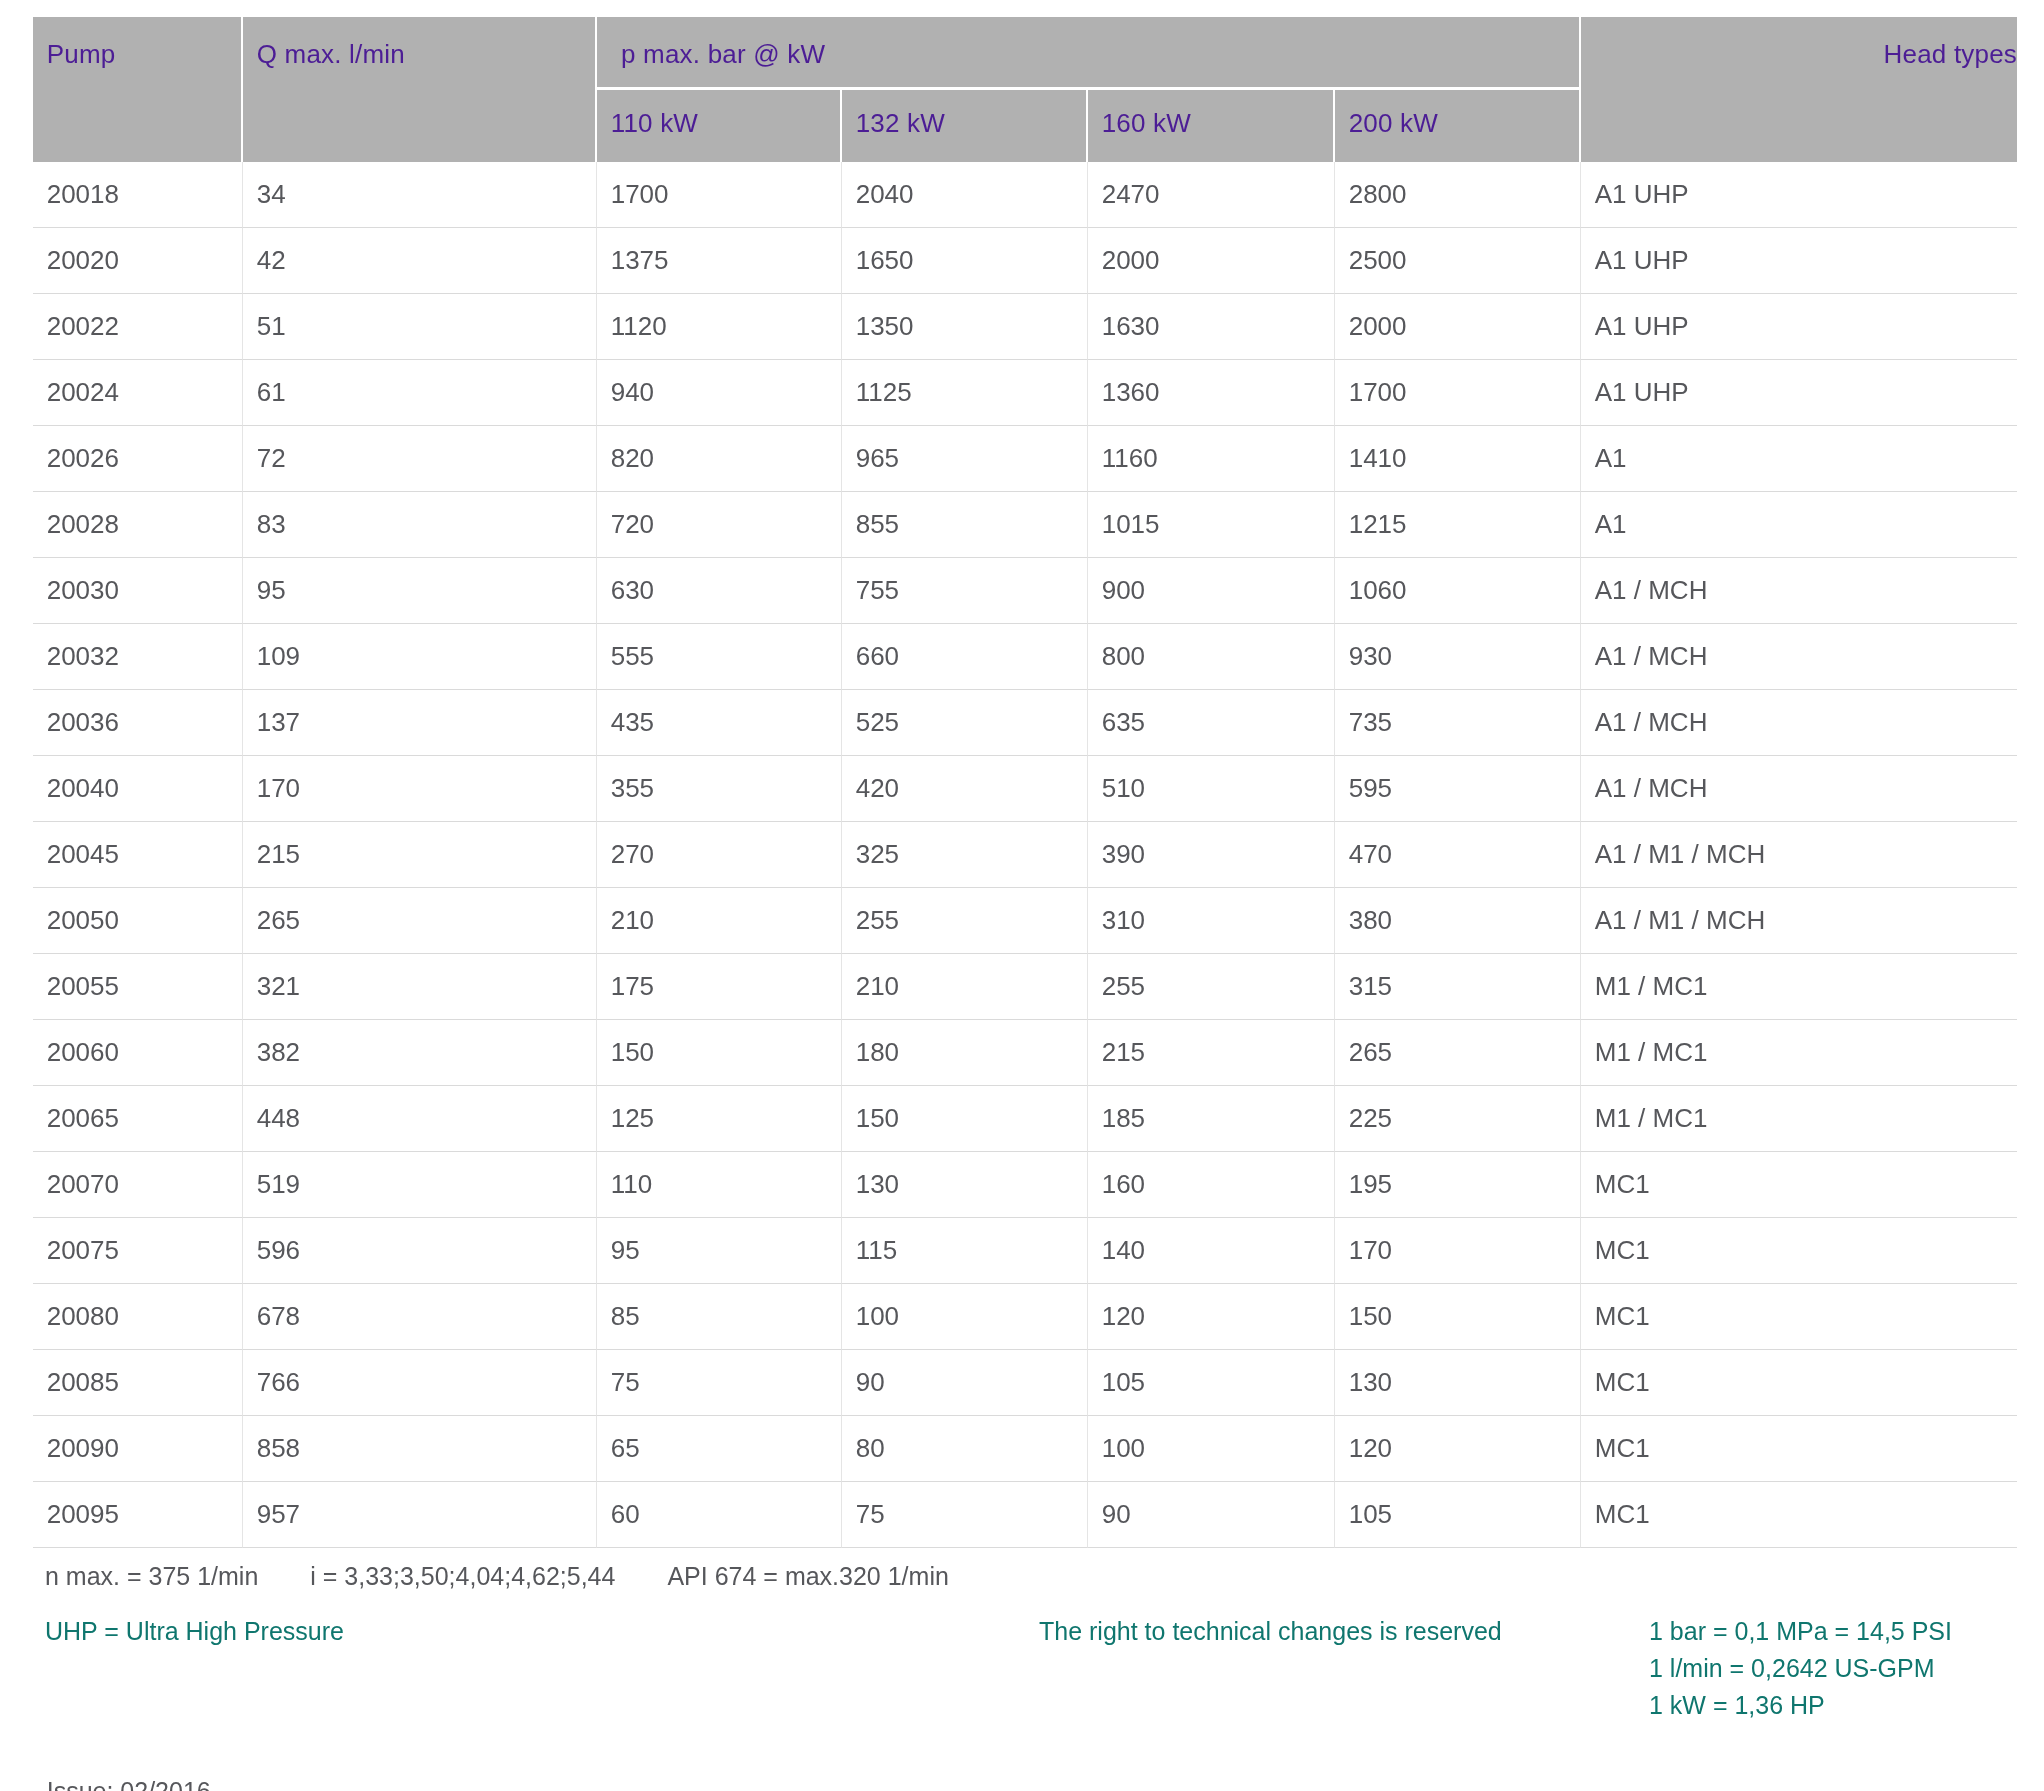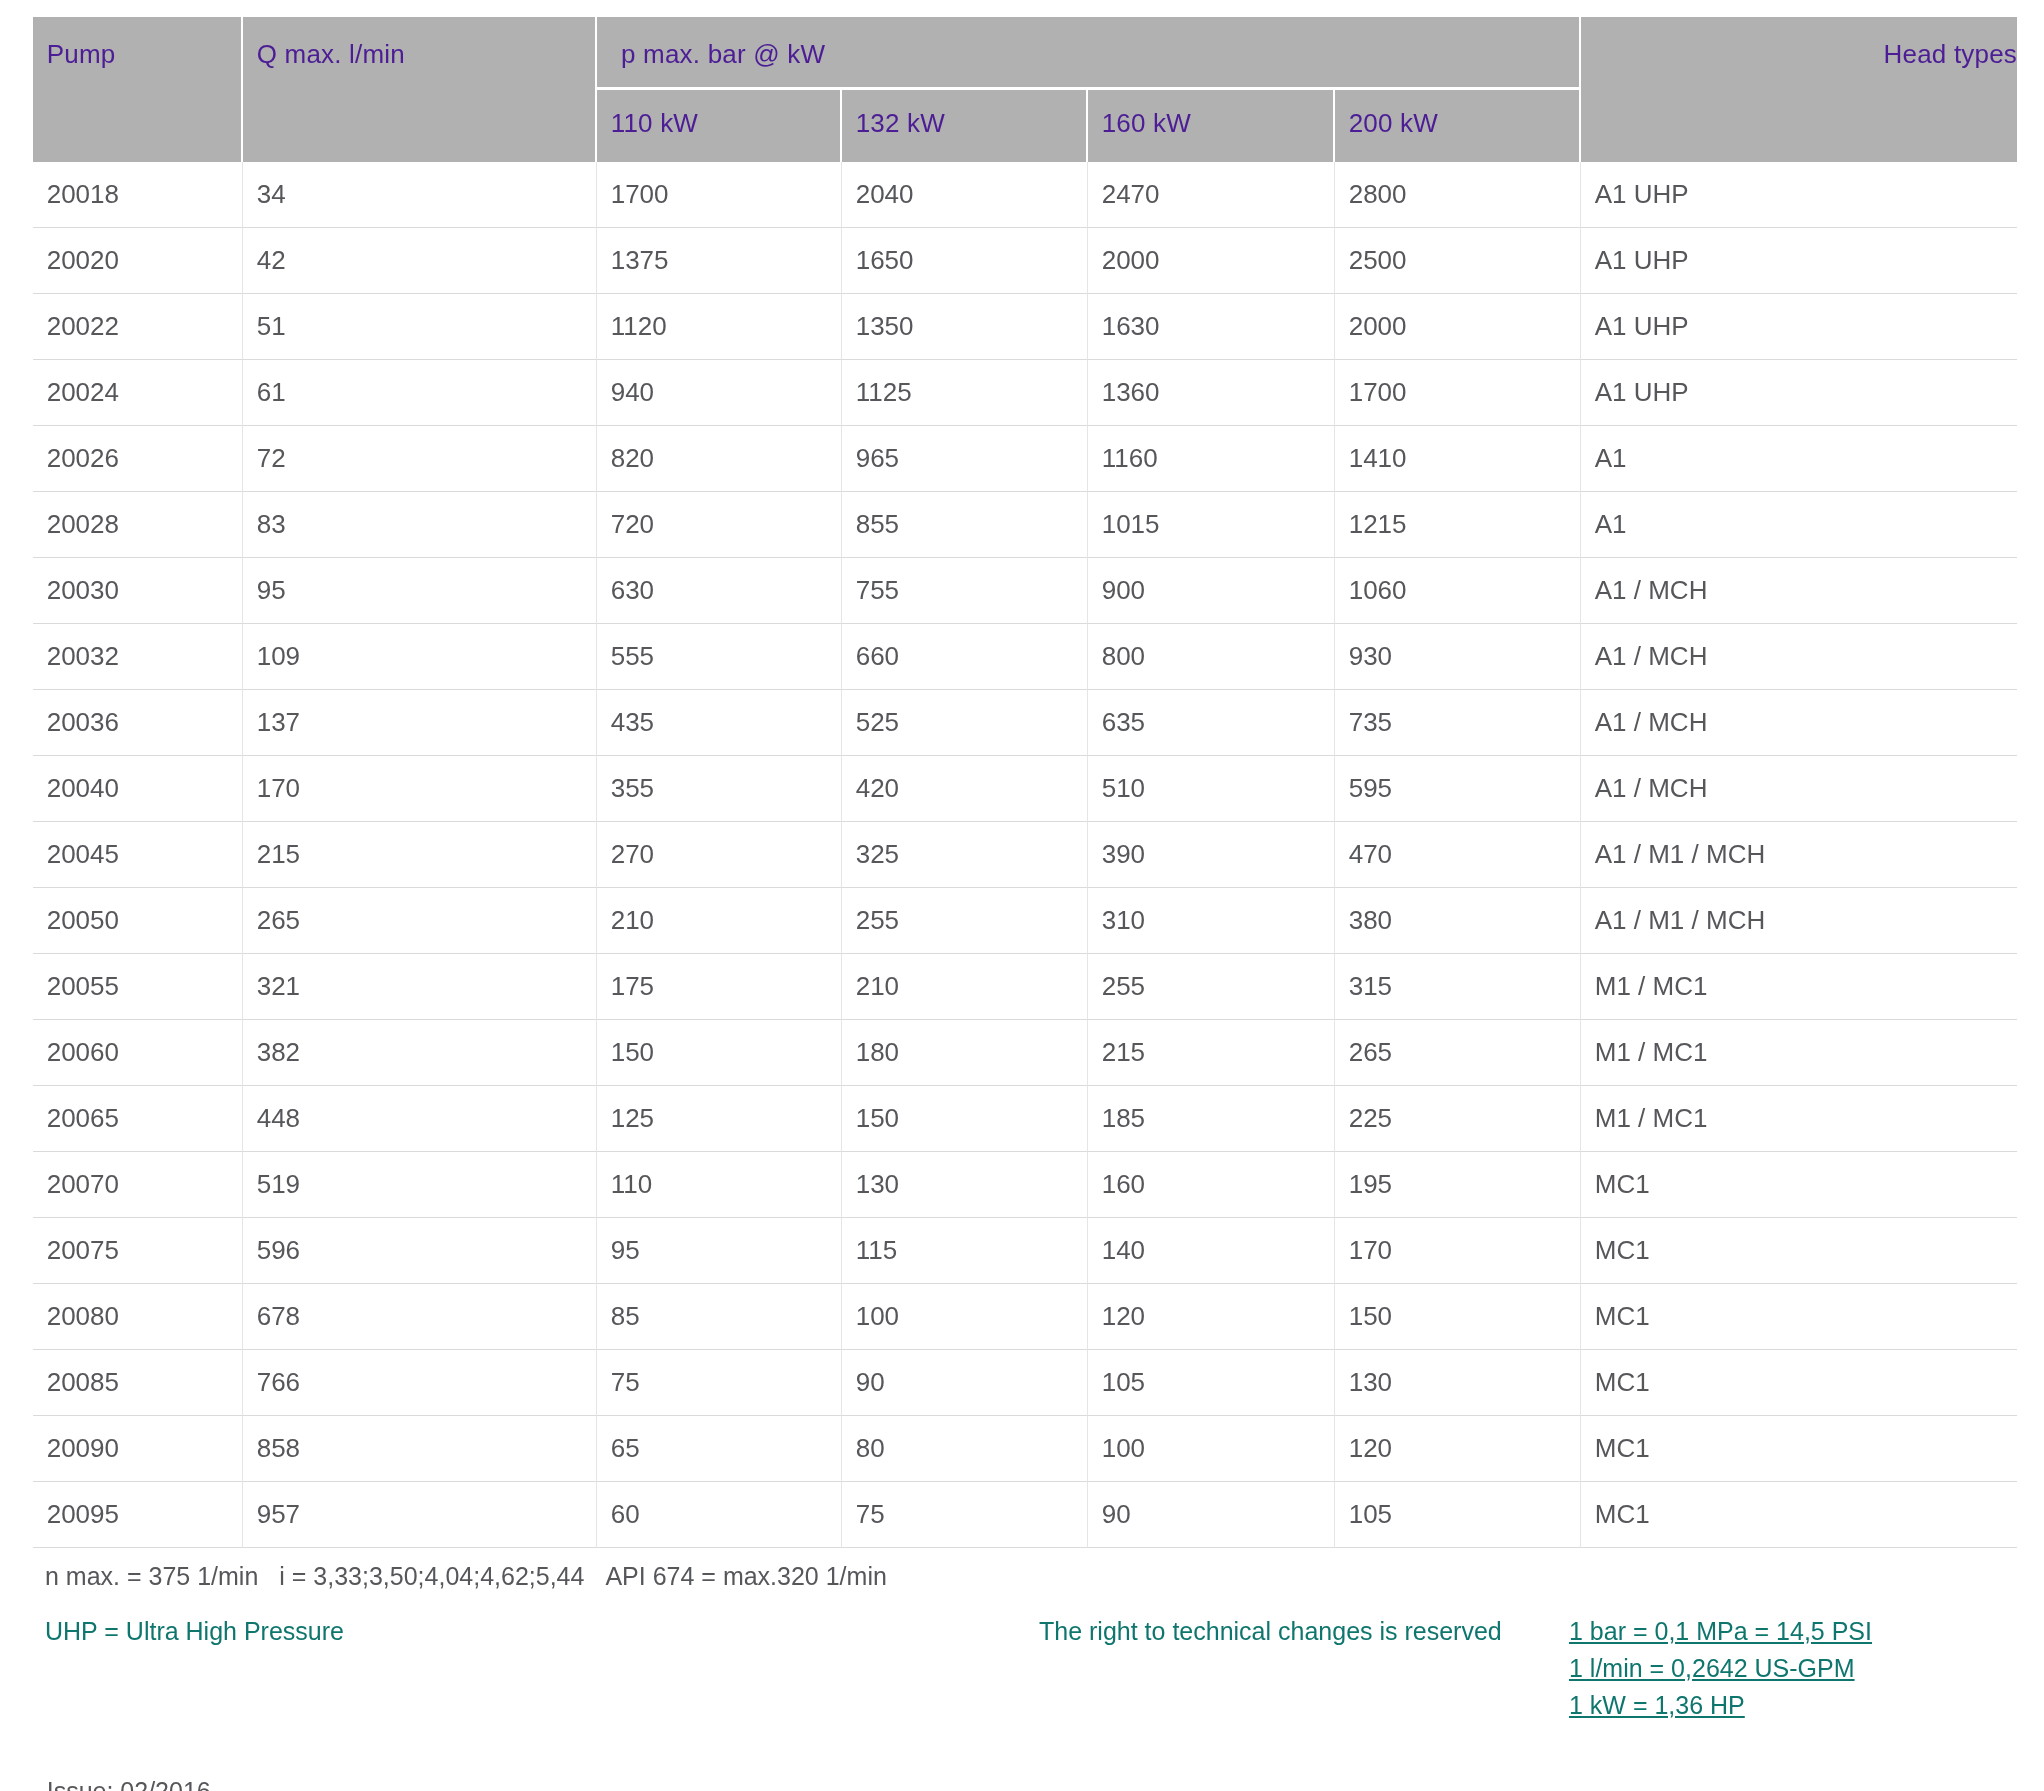--- a/index.html
+++ b/index.html
@@ -67,36 +67,36 @@
     border-right: 1.7px solid #e5e5e5;
     background: #ffffff;
     white-space: nowrap;
   }
   tbody td:last-child {
     border-right: none;
   }
   .note-line1 {
     margin: 13.7px 0 0 12px;
     display: flex;
-    gap: 21px;
+    gap: 52px;
     font-size: 25px;
     color: #56575b;
   }
   .note-block {
     position: relative;
     margin-top: 22px;
     height: 130px;
     font-size: 25px;
     line-height: 37px;
     color: #0f766e;
   }
   .note-uhp        { position: absolute; left: 12px;   top: 0; white-space: nowrap; }
   .note-technical  { position: absolute; left: 520px;  top: 0; width: 449px; }
   .note-rights     { position: absolute; left: 1006px; top: 0; white-space: nowrap; }
-  .note-conversions{ position: absolute; left: 1536px; top: 0; text-decoration: underline; }
+  .note-conversions{ position: absolute; left: 1616px; top: 0; }
   .note-conversions div { white-space: nowrap; }
   .issue-line {
     margin: 34px 0 0 13.7px;
     font-size: 25px;
     color: #56575b;
   }
 </style>
 </head>
 <body>
 

